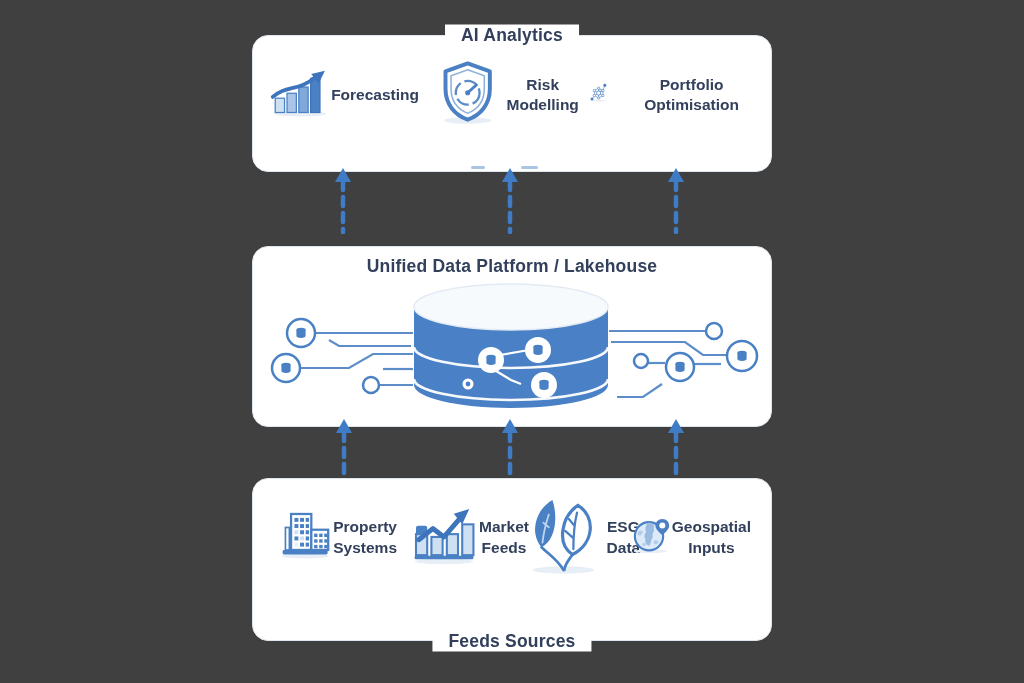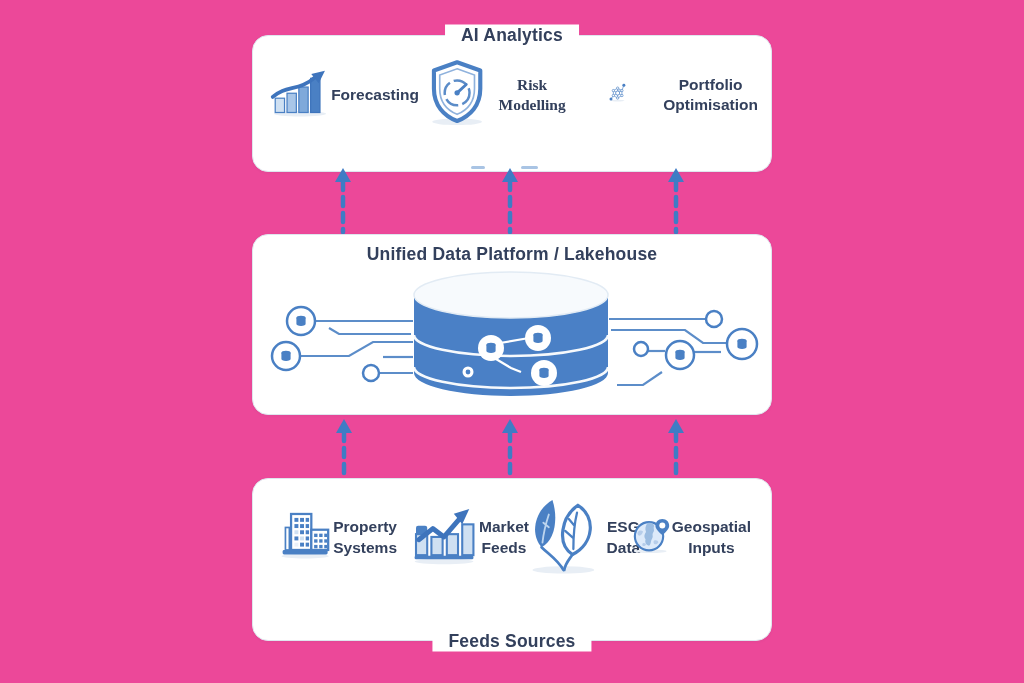--- a/index.html
+++ b/index.html
@@ -1,22 +1,22 @@
 <!DOCTYPE html>
 <html><head>
 <meta charset="utf-8">
 <style>
   html,body{margin:0;padding:0;background:#fff;}
-  #canvas{position:relative;width:1024px;height:683px;background:#ec4899;overflow:hidden;
+  #canvas{position:relative;width:1024px;height:683px;background:#404040;overflow:hidden;
           font-family:"Liberation Sans", sans-serif;}
   .layer-box{position:absolute;left:252px;width:520px;background:#fff;
              border:1.5px solid #dfe6ee;border-radius:16px;box-sizing:border-box;
              box-shadow:0 1px 3px rgba(40,60,90,0.05);}
   #analytics-box{top:35px;height:137px;}
-  #platform-box{top:234px;height:181px;}
+  #platform-box{top:246px;height:181px;}
   #sources-box{top:478px;height:163px;}
   .edge-title{position:absolute;left:50%;transform:translate(-50%,-50%);
               background:#fff;padding:0 16px;font-weight:700;font-size:17.5px;
               color:#33405c;white-space:nowrap;letter-spacing:.2px;}
   .edge-title.top{top:-1px;}
   .edge-title.bottom{top:calc(100% + 1px);}
   .inner-title{position:absolute;top:9px;left:0;width:100%;text-align:center;
                font-weight:700;font-size:17.5px;color:#33405c;letter-spacing:.2px;}
   .icon-group{position:absolute;display:flex;flex-direction:row;align-items:center;}
   .a-group{top:16px;width:150px;}
@@ -46,33 +46,33 @@
         <rect x="10" y="50" width="15" height="23" fill="#cfe0f2" stroke="#4a80c4" stroke-width="2"></rect>
         <rect x="29" y="42" width="15" height="31" fill="#a9c6e8" stroke="#4a80c4" stroke-width="2"></rect>
         <rect x="48" y="32" width="15" height="41" fill="#7fa9da" stroke="#4a80c4" stroke-width="2"></rect>
         <rect x="67" y="18" width="15" height="55" fill="#4a80c4" stroke="#3e74bc" stroke-width="2"></rect>
         <path d="M6,48 C28,28 48,40 76,15" fill="none" stroke="#3e74bc" stroke-width="6" stroke-linecap="round"></path>
         <polygon points="90,6 68,11 80,26" fill="#3e74bc"></polygon>
       </svg>
       <div class="item-label">Forecasting</div>
     </div>
 
-    <div class="icon-group a-group" style="left:171px;font-family:Liberation Serif, serif;">
+    <div class="icon-group a-group" style="left:183px;">
       <svg width="80" height="80" viewBox="0 0 80 80">
         <ellipse cx="40" cy="76" rx="30" ry="4" fill="#e8eef5"></ellipse>
         <path d="M40,4 L68,14 V36 C68,56 56,69 40,75 C24,69 12,56 12,36 V14 Z" fill="#ffffff" stroke="#4a80c4" stroke-width="5" stroke-linejoin="round"></path>
         <path d="M40,12 L61,19.5 V36 C61,52 52,62 40,67 C28,62 19,52 19,36 V19.5 Z" fill="none" stroke="#8fb2dd" stroke-width="2"></path>
         <circle cx="40" cy="41" r="15" fill="none" stroke="#5b8cc8" stroke-width="3" stroke-dasharray="17 5"></circle>
         <line x1="40" y1="41" x2="51" y2="31" stroke="#4a80c4" stroke-width="3.5" stroke-linecap="round"></line>
         <circle cx="40" cy="41" r="3.2" fill="#4a80c4"></circle>
       </svg>
       <div class="item-label">Risk Modelling</div>
     </div>
 
-    <div class="icon-group a-group w-port" style="left:355px;gap:36px;">
+    <div class="icon-group a-group w-port" style="left:336px;gap:36px;">
       <svg width="90" height="80" viewBox="0 0 90 90">
         <ellipse cx="45" cy="85" rx="32" ry="4" fill="#e8eef5"></ellipse>
         <polygon points="45,27 65,38.5 45,50" fill="#b9d0ea" opacity="0.65"></polygon>
         <g stroke="#4a80c4" stroke-width="3" fill="none">
           <path d="M45,27 L65,38.5 L65,61.5 L45,73 L25,61.5 L25,38.5 Z"></path>
           <line x1="45" y1="50" x2="45" y2="27"></line>
             <line x1="45" y1="50" x2="65" y2="38.5"></line>
           <line x1="45" y1="50" x2="65" y2="61.5"></line>
             <line x1="45" y1="50" x2="45" y2="73"></line>
           <line x1="45" y1="50" x2="25" y2="61.5"></line>

